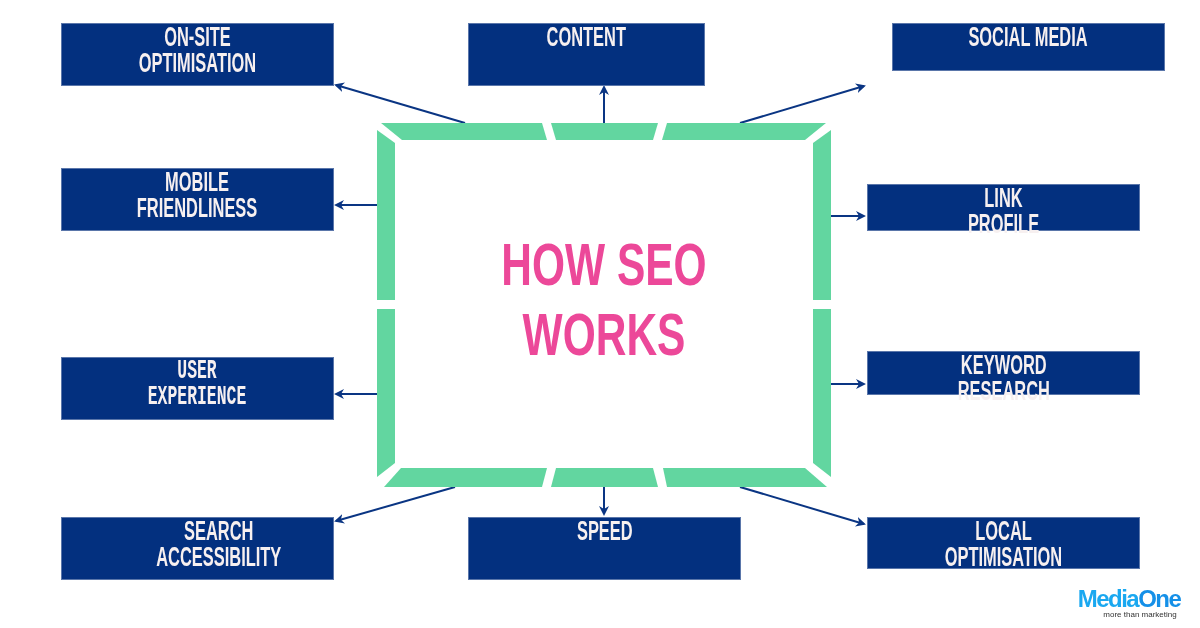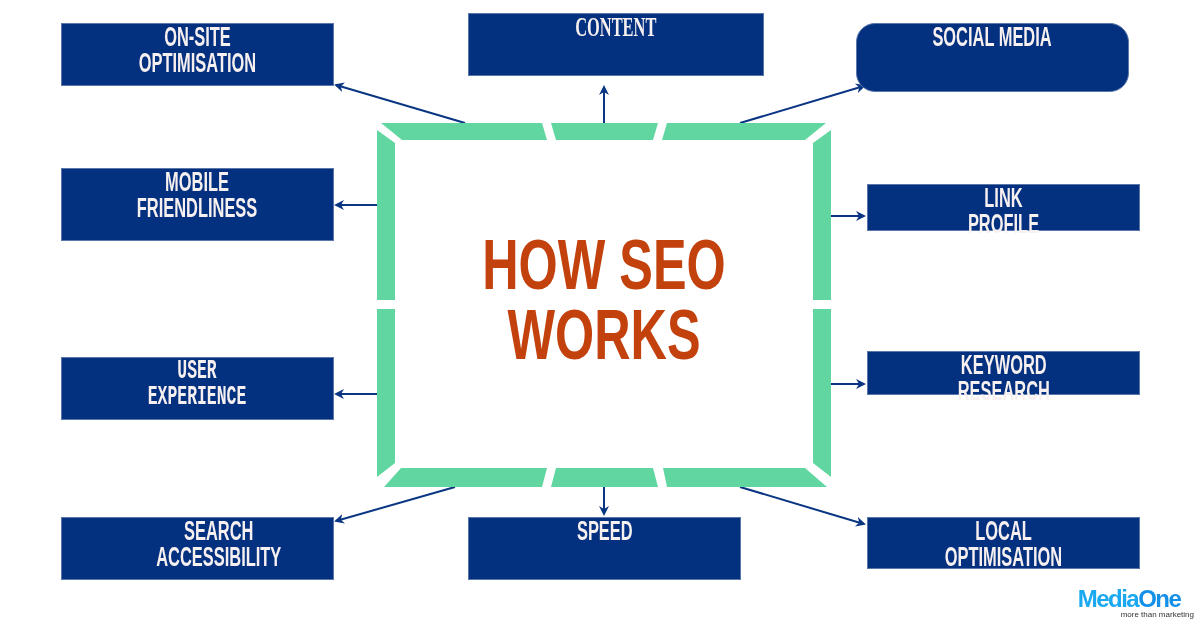--- a/index.html
+++ b/index.html
@@ -1,26 +1,26 @@
 <!DOCTYPE html>
 <html><head>
 <meta charset="utf-8">
 <style>
   html, body { margin:0; padding:0; }
   body { width:1200px; height:628px; background:#ffffff; position:relative; overflow:hidden; font-family:"Liberation Sans", "DejaVu Sans", sans-serif; }
   .box { position:absolute; background:#03307f; color:#f7f0f0; display:flex; align-items:flex-start; justify-content:center; text-align:center; font-weight:bold; font-size:27px; line-height:26px; letter-spacing:0px; font-stretch:condensed; box-sizing:border-box; border:1px solid #5a76aa; }
   .box span { display:block; transform:scaleX(0.78); white-space:nowrap; }
   .box .l { display:block; }
   #arrows { position:absolute; left:0; top:0; }
-  .title { position:absolute; left:400px; top:230px; width:408px; text-align:center; font-weight:bold; color:#c2410c; font-size:70px; line-height:70px; }
+  .title { position:absolute; left:400px; top:230px; width:408px; text-align:center; font-weight:bold; color:#ec4899; font-size:59px; line-height:70px; }
   .title span { display:block; transform:scaleX(0.72); white-space:nowrap; }
   .logo { position:absolute; left:1064px; top:588px; width:130px; text-align:center; }
   .logo-main { font-weight:bold; font-size:24px; line-height:22px; color:#1aa8f0; letter-spacing:-1.5px; }
   .logo-main .a { color:#1590e8; }
-  .logo-tag { font-size:8px; color:#333; line-height:9px; margin-left:22px; text-align:right; }
+  .logo-tag { font-size:8px; color:#333; line-height:9px; margin-left:22px; text-align:center; }
 </style>
 </head>
 <body>
 
 <svg id="arrows" width="1200" height="628">
   <defs>
     <marker id="ah" markerWidth="10" markerHeight="10" refX="8" refY="5" orient="auto" markerUnits="userSpaceOnUse">
       <path d="M0,0 L10,5 L0,10 L3,5 Z" fill="#0a3583"></path>
     </marker>
   </defs>
@@ -58,31 +58,31 @@
   <span>HOW SEO</span>
   <span>WORKS</span>
 </div>
 
 <div class="box" style="left:61px;top:23px;width:273px;height:63px;">
   <span>
       <span class="l">ON-SITE</span>
       <span class="l">OPTIMISATION</span>
     </span>
 </div>
-<div class="box" style="left:468px;top:13px;width:296px;height:63px;font-family:Liberation Serif, serif;">
+<div class="box" style="left:468px;top:23px;width:237px;height:63px;">
   <span>
       <span class="l">CONTENT</span>
     </span>
 </div>
-<div class="box" style="left:856px;top:23px;width:273px;height:69px;border-radius:19px;">
+<div class="box" style="left:892px;top:23px;width:273px;height:48px;">
   <span>
       <span class="l">SOCIAL MEDIA</span>
     </span>
 </div>
-<div class="box" style="left:61px;top:168px;width:273px;height:73px;">
+<div class="box" style="left:61px;top:168px;width:273px;height:63px;">
   <span>
       <span class="l">MOBILE</span>
       <span class="l">FRIENDLINESS</span>
     </span>
 </div>
 <div class="box" style="left:867px;top:184px;width:273px;height:47px;">
   <span>
       <span class="l">LINK</span>
       <span class="l">PROFILE</span>
     </span>

